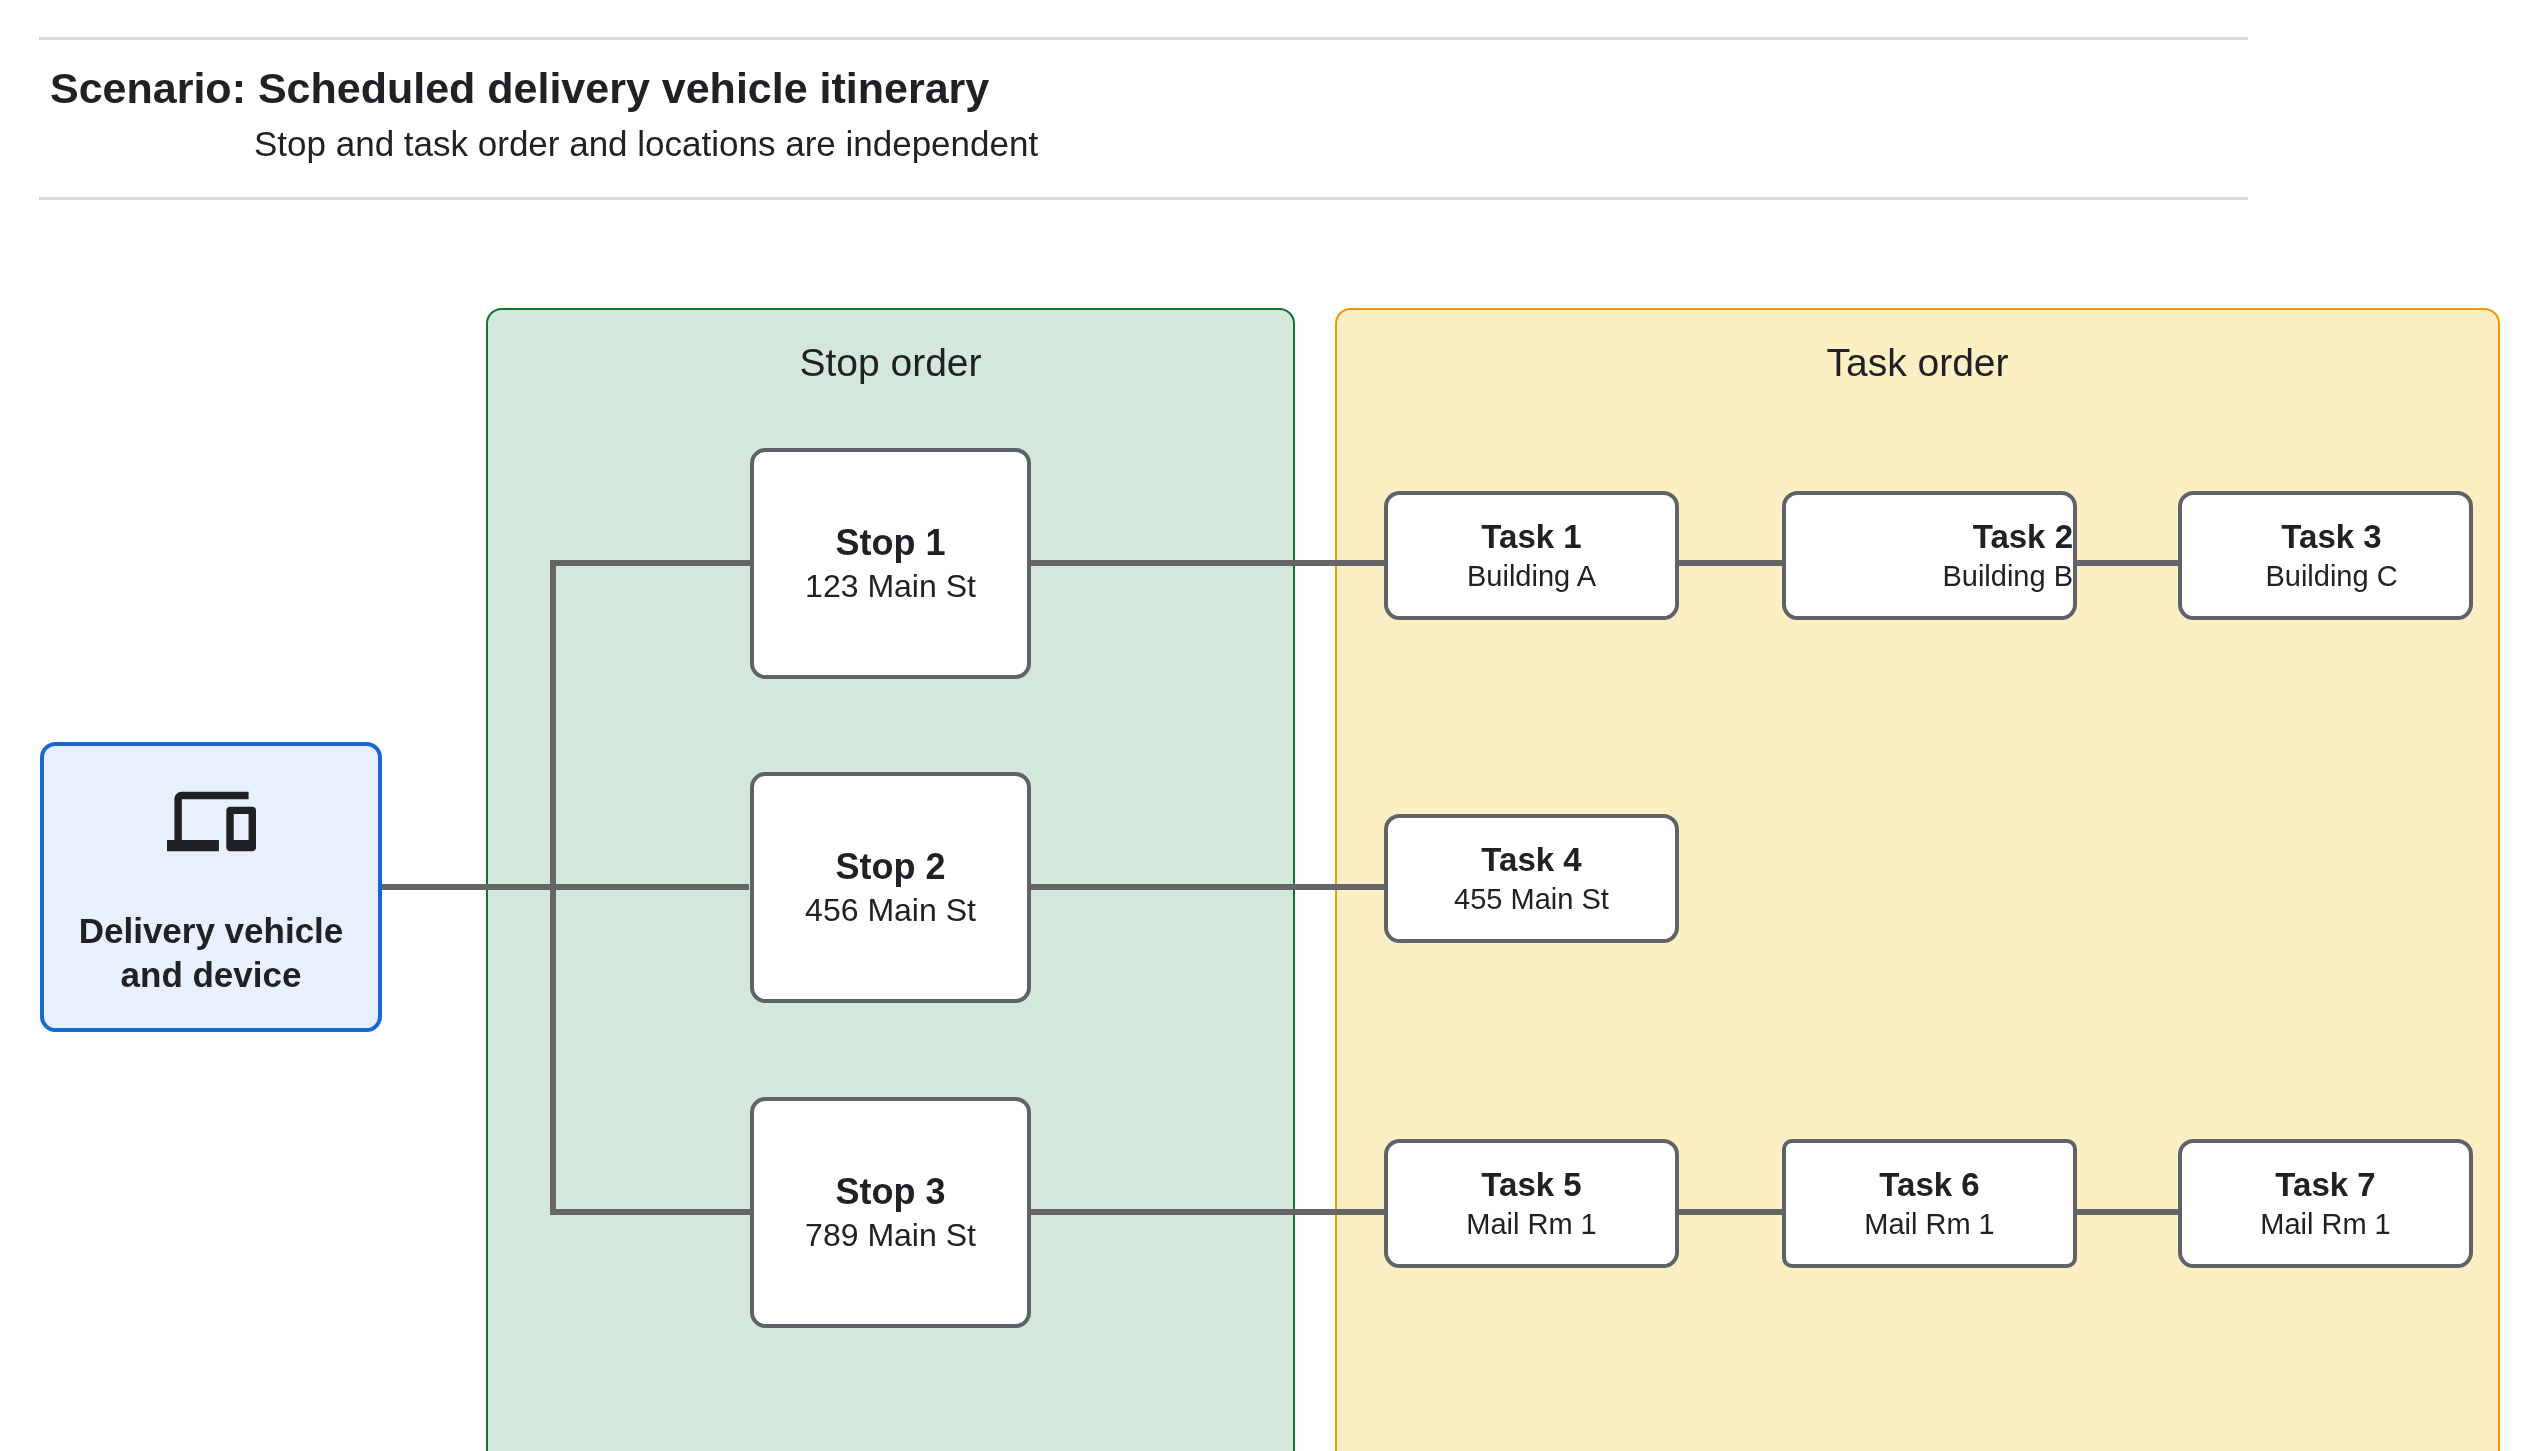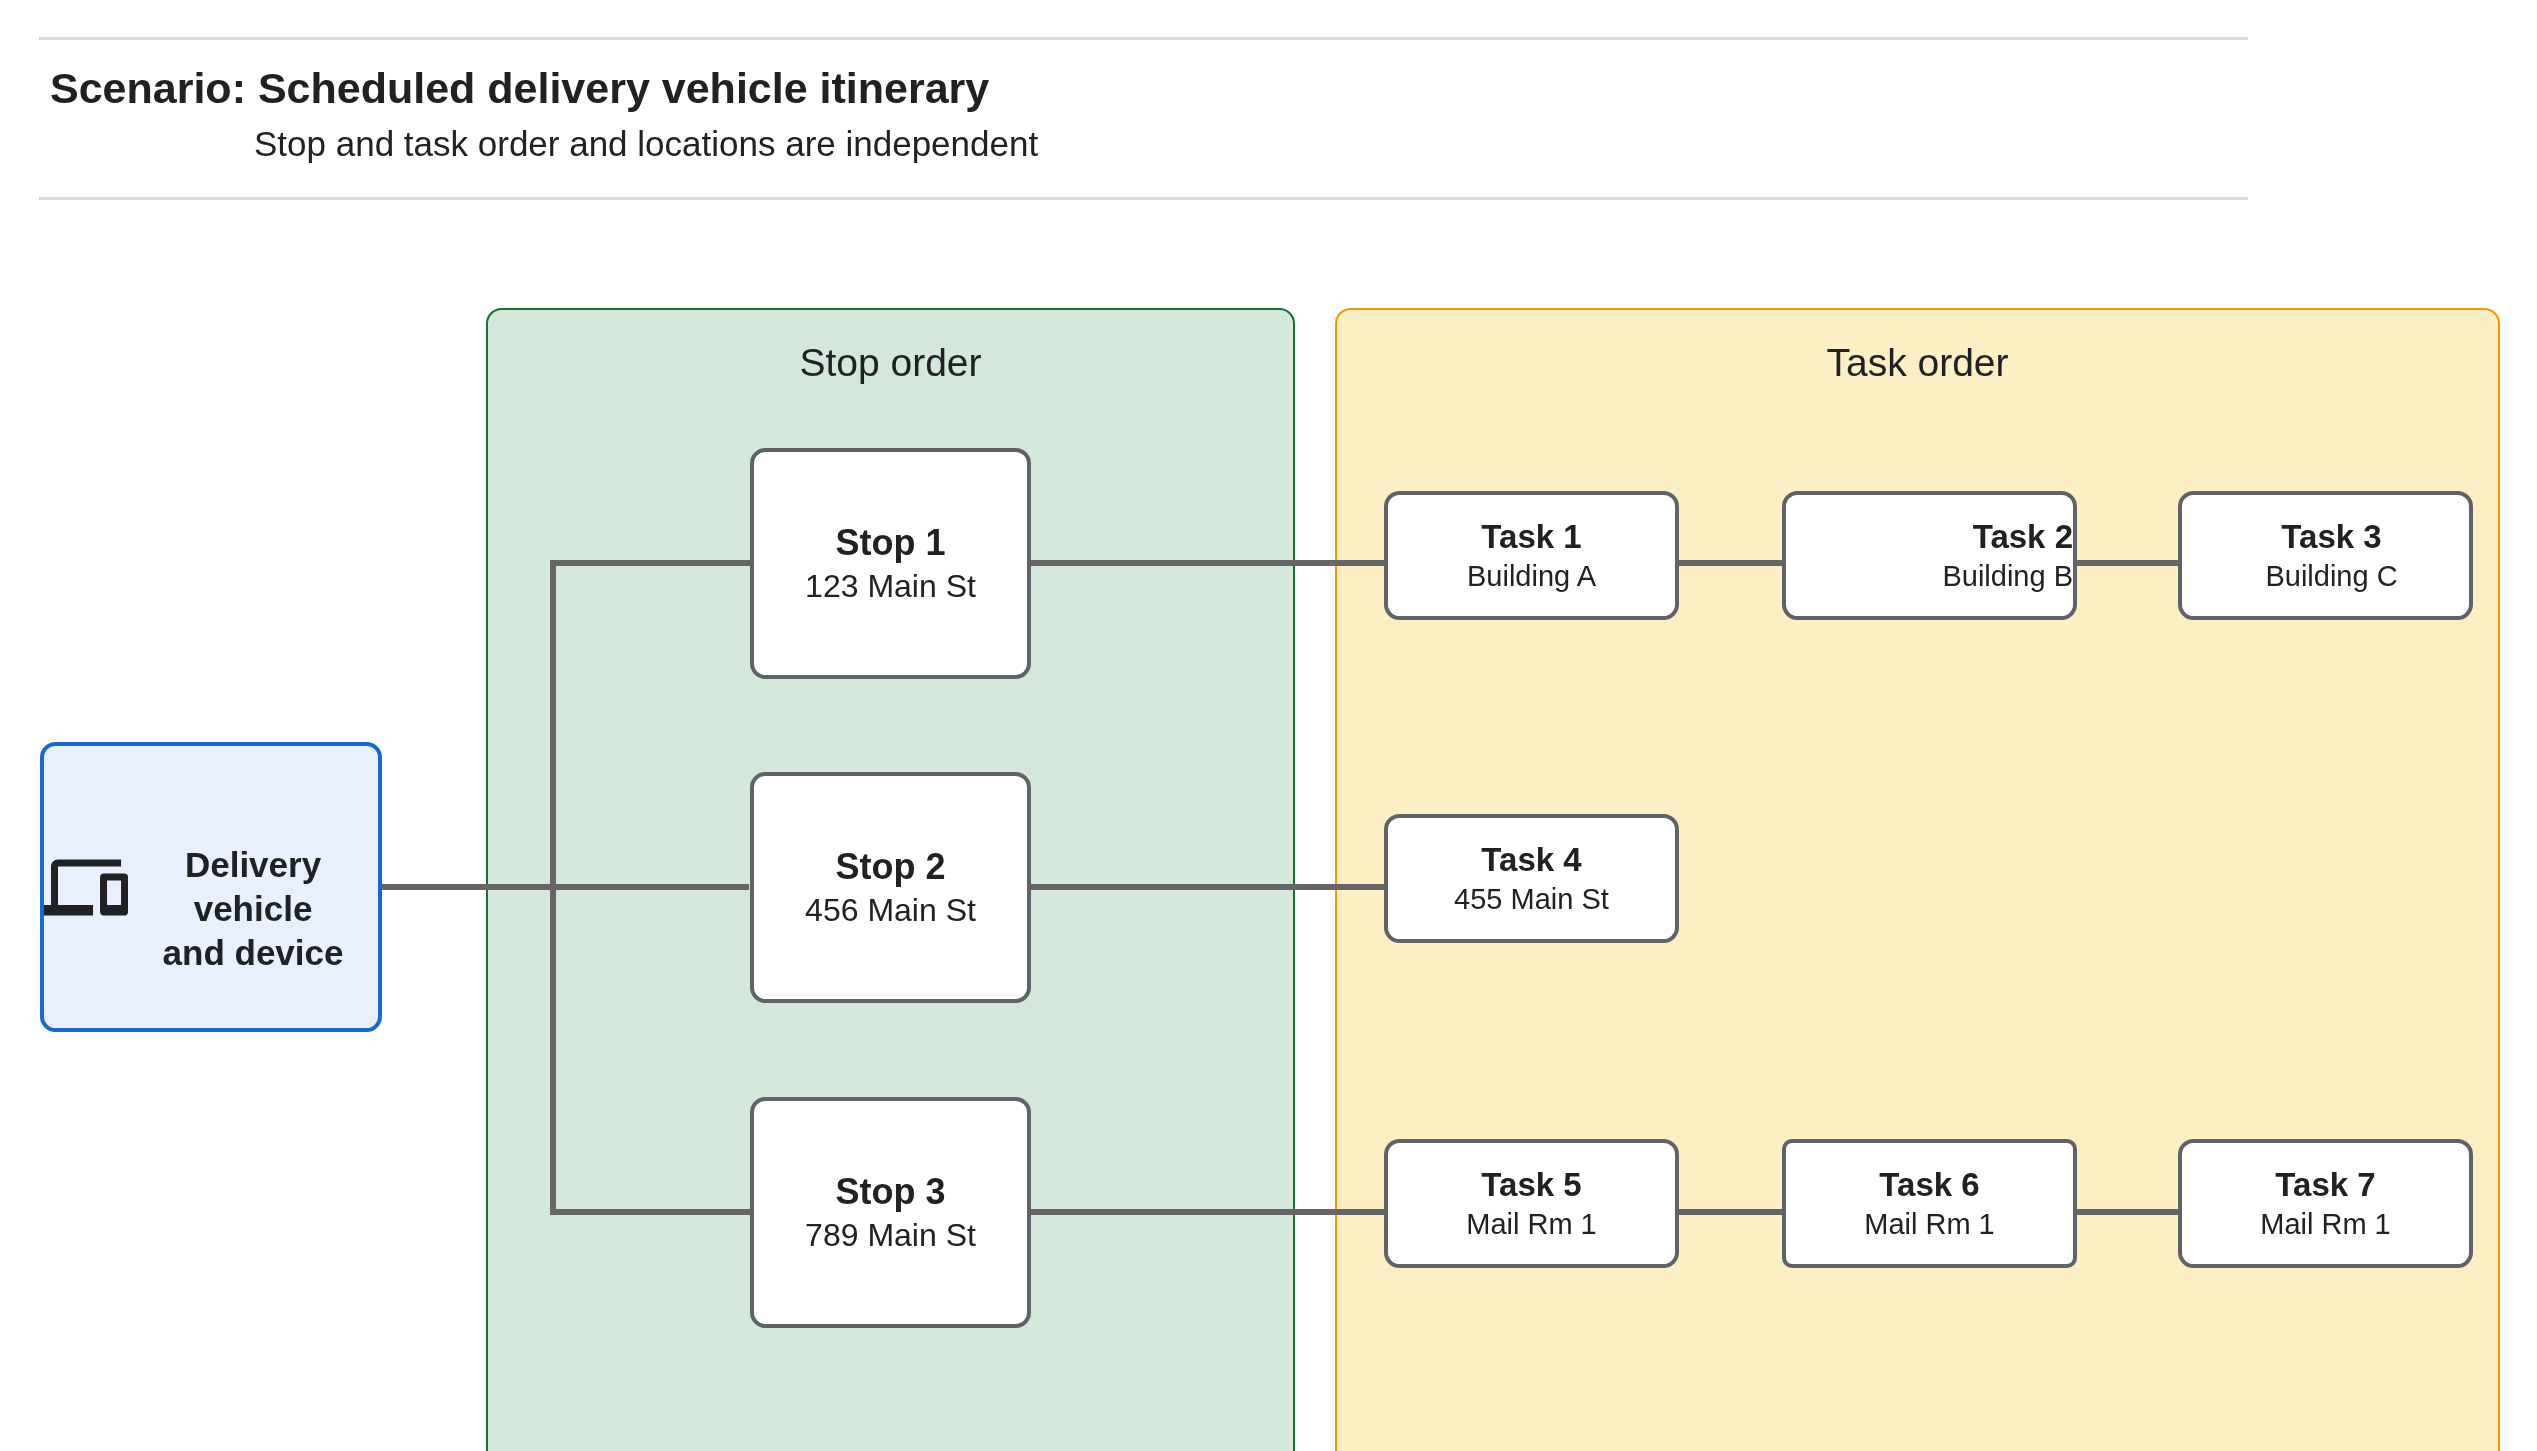--- a/index.html
+++ b/index.html
@@ -36,21 +36,21 @@
   .node-title{font-size:36px;font-weight:bold;line-height:45px;}
   .node-sub{font-size:32px;line-height:42px;}
   .task-node .node-title{font-size:33px;line-height:41px;}
   .task-node .node-sub{font-size:29px;line-height:38px;}
 
   .vehicle{
     position:absolute;left:40px;top:742px;width:342px;height:290px;
     background:var(--vehicle-fill,#e8f0fe);
     border:4.8px solid var(--vehicle-border,#1967d2);
     border-radius:15.5px;z-index:2;
-    display:flex;flex-direction:row;align-items:center;justify-content:center;
+    display:flex;flex-direction:column;align-items:center;justify-content:center;
   }
   .vehicle-label{font-size:35px;font-weight:bold;line-height:44px;text-align:center;margin-top:43px;}
   .devices-svg{display:block;}
 </style>
 </head>
 <body>
 
 <div class="canvas">
 
   <div class="rule rule-top"></div>

